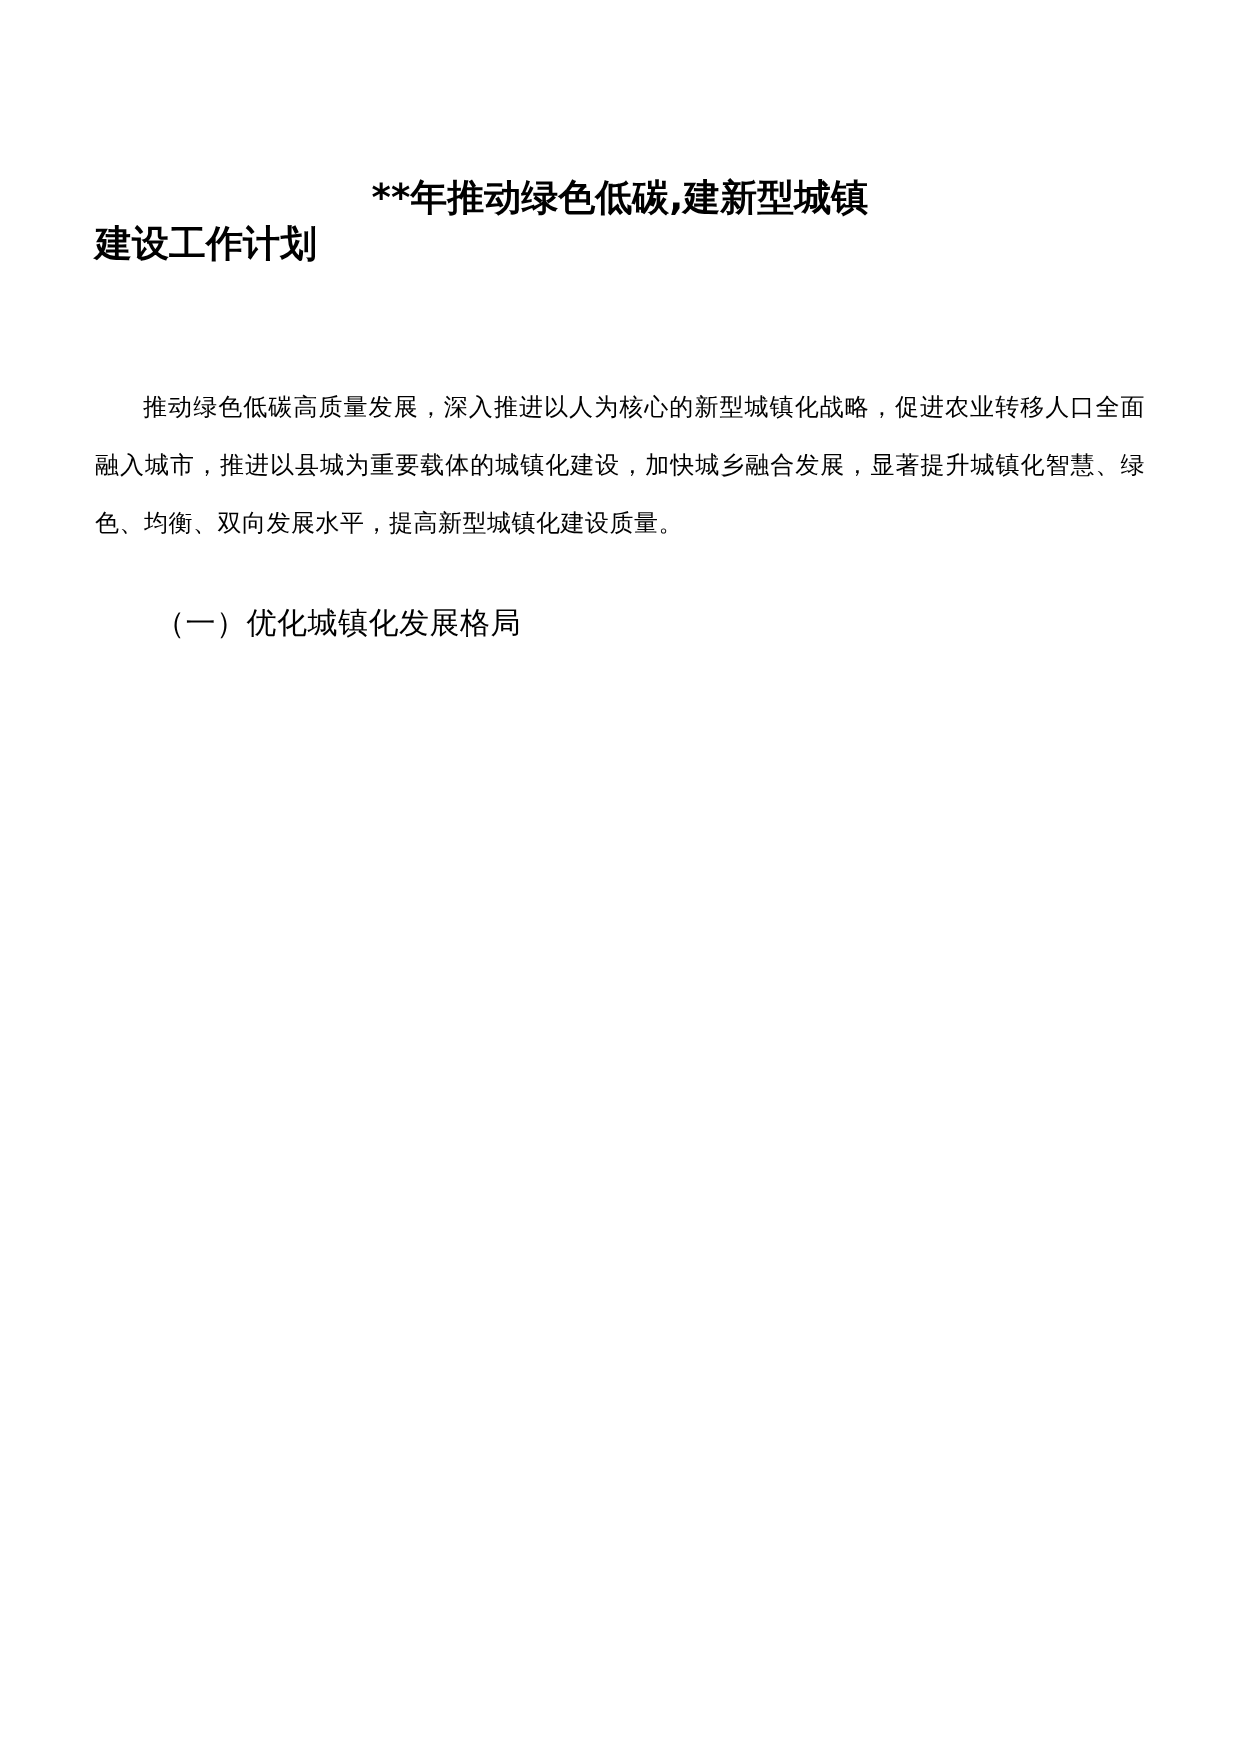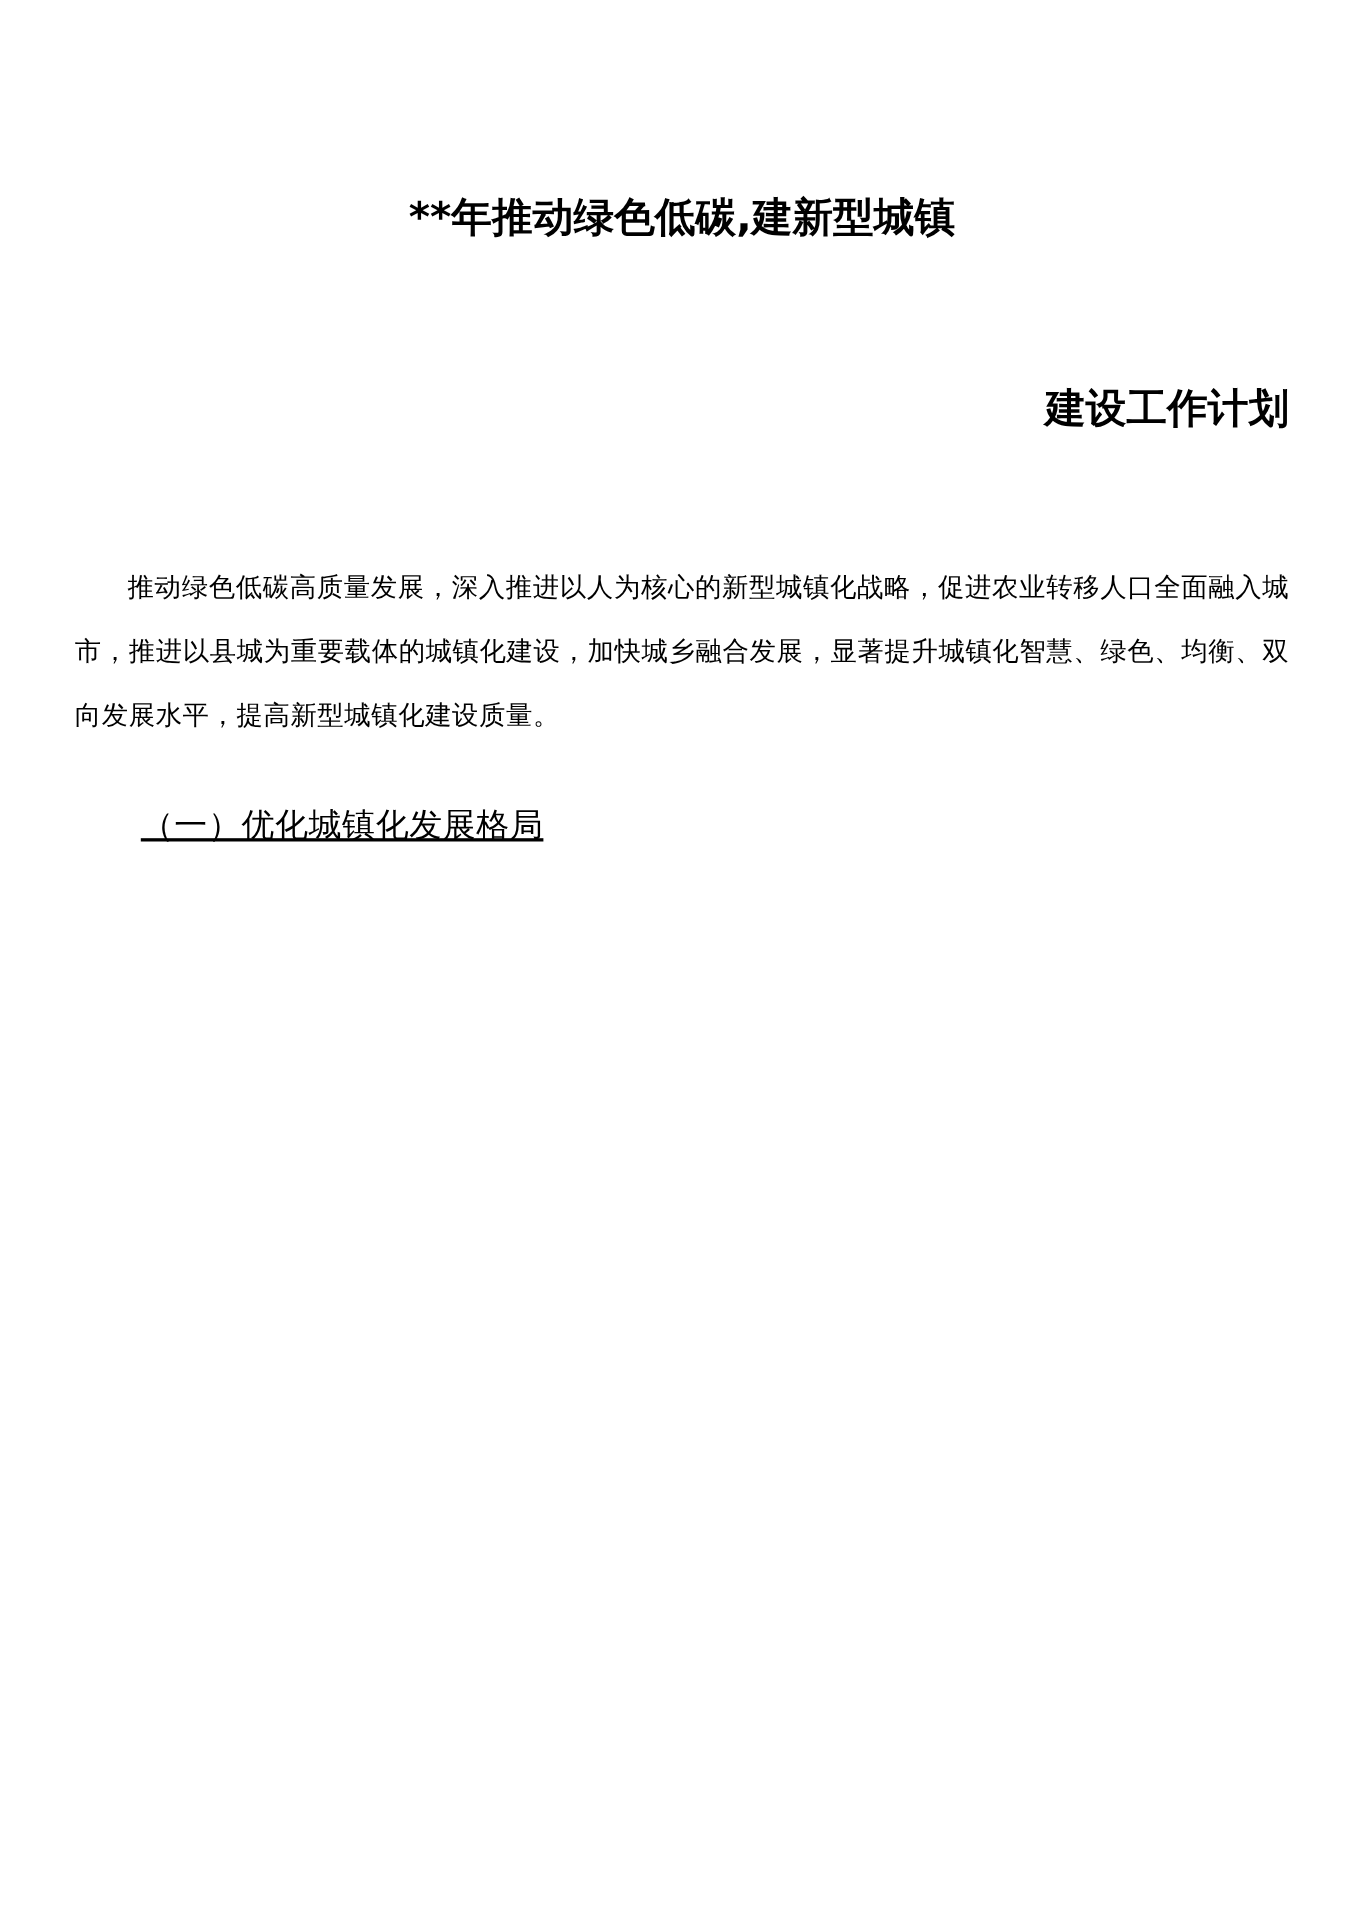--- a/index.html
+++ b/index.html
@@ -13,40 +13,39 @@
     font-family: "Liberation Sans", "DejaVu Sans", sans-serif;
     color: #000000;
     overflow: hidden;
   }
   .page {
     position: relative;
     width: 1240px;
     height: 1754px;
     background: #ffffff;
     box-sizing: border-box;
-    padding: 0 68px;
+    padding: 0 95px;
   }
   .title-block {
     padding-top: 175px;
   }
   .doc-title {
     text-align: center;
     font-weight: bold;
     font-size: 37px;
     line-height: 1.25;
     letter-spacing: 0px;
     white-space: nowrap;
     font-family: "DejaVu Sans", "Liberation Sans", sans-serif;
   }
   .doc-title-line2 {
-    text-align: right;
+    text-align: left;
     font-weight: bold;
     font-size: 37px;
     line-height: 1.25;
-    margin-top: 128px;
     font-family: "DejaVu Sans", "Liberation Sans", sans-serif;
   }
   .body-block {
     margin-top: 110px;
   }
   p.para {
     margin: 0;
     font-size: 24px;
     line-height: 58px;
     text-align: justify;
@@ -68,17 +67,17 @@
 <div class="page">
 
   <div class="title-block">
     <div class="doc-title">**年推动绿色低碳,建新型城镇</div>
     <div class="doc-title-line2">建设工作计划</div>
   </div>
 
   <div class="body-block">
     <p class="para">推动绿色低碳高质量发展，深入推进以人为核心的新型城镇化战略，促进农业转移人口全面融入城市，推进以县城为重要载体的城镇化建设，加快城乡融合发展，显著提升城镇化智慧、绿色、均衡、双向发展水平，提高新型城镇化建设质量。</p>
 
-    <p class="heading-para" style="margin-top:42px;text-decoration:underline;">（一）优化城镇化发展格局</p>
+    <p class="heading-para" style="margin-top:42px;">（一）优化城镇化发展格局</p>
 
   </div>
 
 </div>
 
 </body></html>

